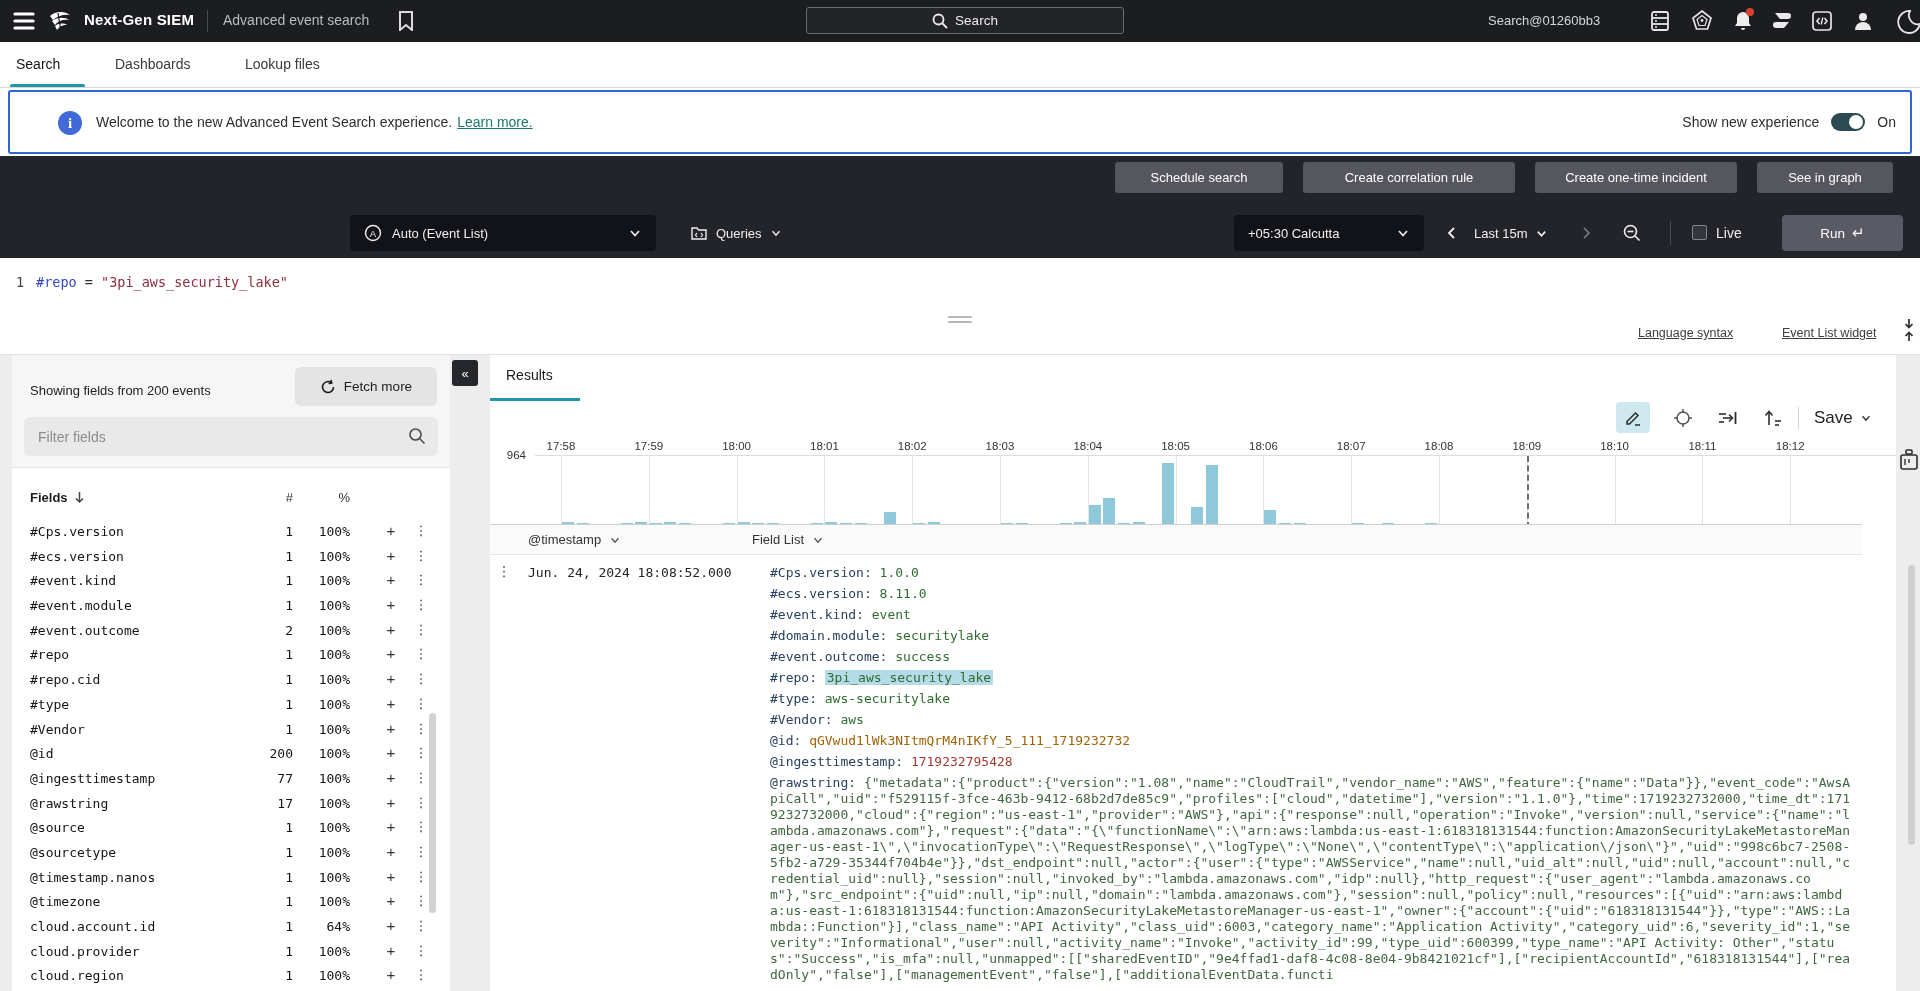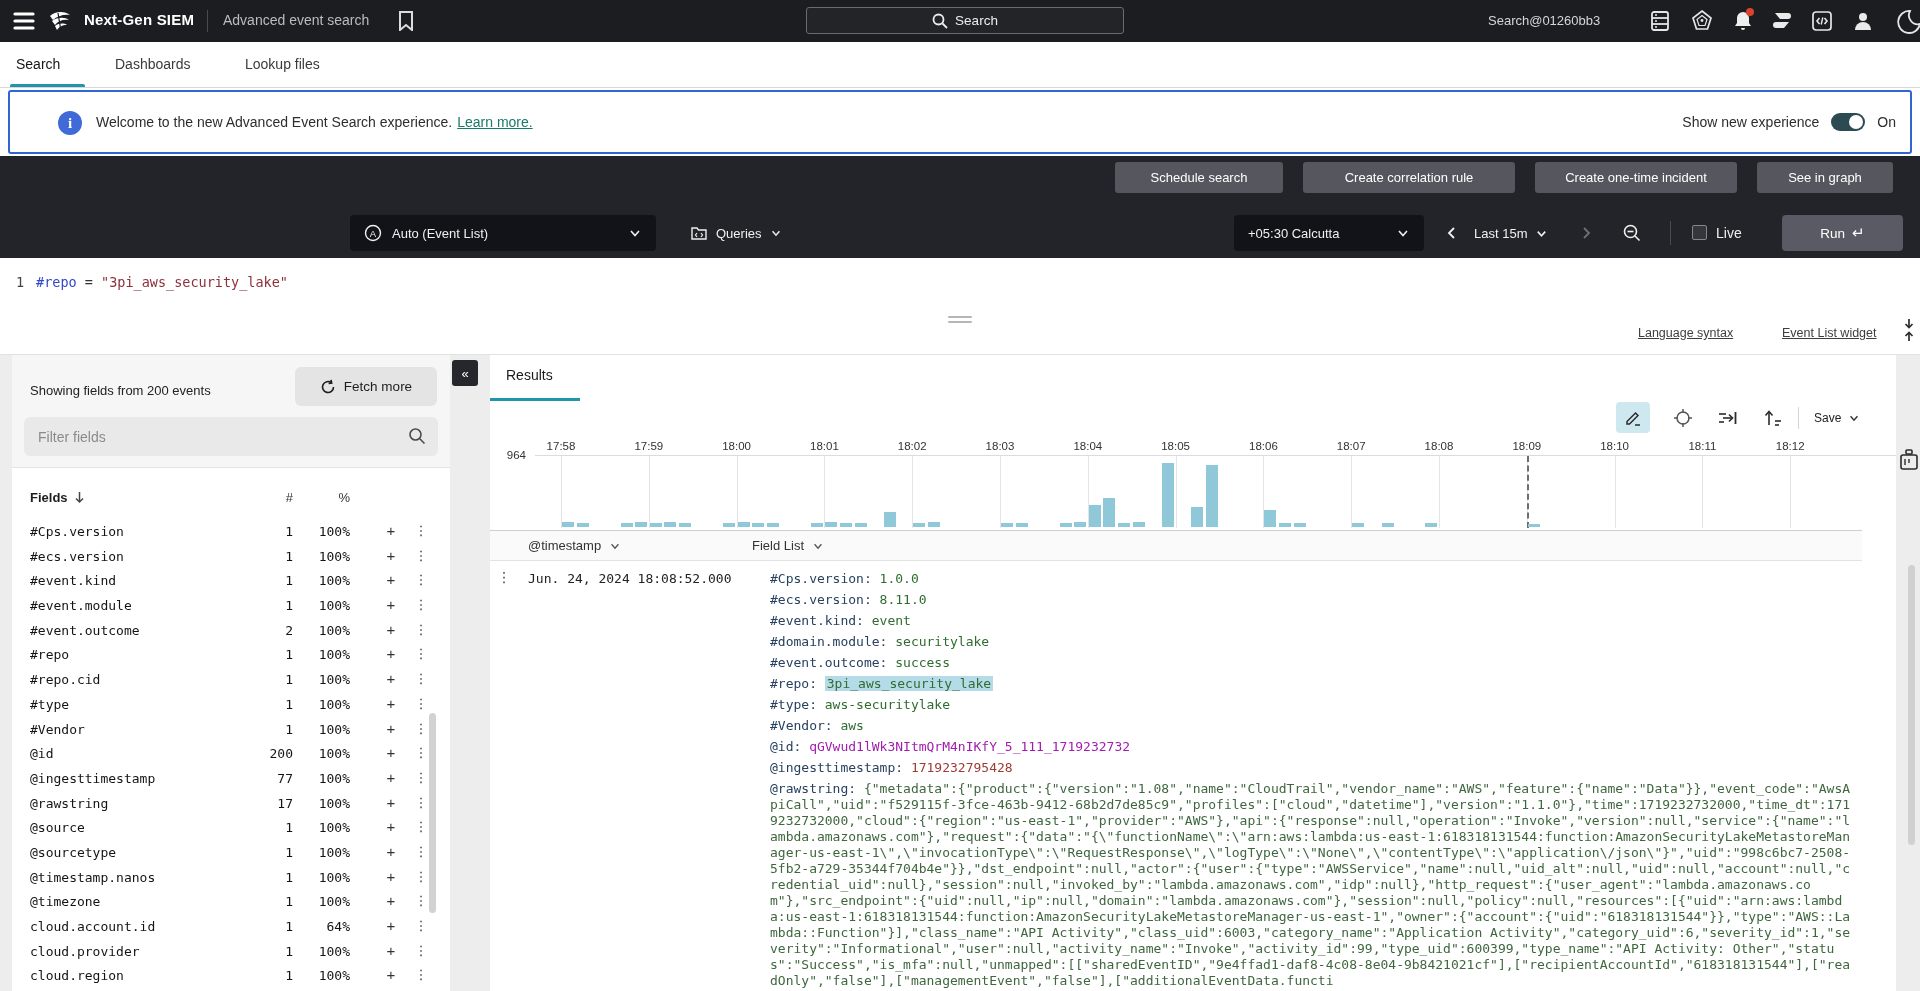--- a/index.html
+++ b/index.html
@@ -95,47 +95,47 @@
   #lp-scrollbar .thumb { width:7px; height:200px; background:#d2d2d2; border-radius:4px; }
   #collapse-left { position:absolute; left:452px; top:5px; width:26px; height:26px; background:#26272c; color:#fff; border:none; border-radius:3px; font-size:13px; cursor:pointer; }
 
   
   #results { position:absolute; left:490px; top:0; width:1406px; height:636px; background:#fff; }
   .res-tab { position:absolute; left:16px; top:12px; font-size:14px; color:#1b1b1b; cursor:pointer; }
   .res-underline { position:absolute; left:0; top:43px; width:90px; height:3px; background:#2196a8; }
   .ct-btn { position:absolute; width:34px; height:31px; background:transparent; border:none; border-radius:4px; cursor:pointer; display:flex; align-items:center; justify-content:center; }
   .ct-btn.active { background:#cde8ef; }
   .ct-div { position:absolute; left:1308px; top:52px; width:1px; height:22px; background:#d5d5d5; }
-  .save-btn { position:absolute; left:1324px; top:50px; height:26px; border:none; background:transparent; font-size:12px; color:#222; cursor:pointer; display:flex; align-items:center; gap:7px; font-family:inherit; }
+  .save-btn { position:absolute; left:1324px; top:50px; height:26px; border:none; background:transparent; font-size:17px; color:#222; cursor:pointer; display:flex; align-items:center; gap:7px; font-family:inherit; }
 
   
   .hist { position:absolute; left:0; top:85px; width:1406px; height:90px; }
   .hist .ymax { position:absolute; left:8px; top:9px; width:28px; text-align:right; font-size:11.5px; color:#333; }
   .hist .tick-label { position:absolute; top:0; width:60px; text-align:center; font-size:11.5px; color:#333; }
   .hist .plot { position:absolute; left:45px; top:15px; width:1361px; height:72px; border-top:1px solid #dcdcdc; }
   .plot .gridline { position:absolute; top:0; width:1px; height:72px; background:#e4e4e4; }
   .plot .bar { position:absolute; bottom:0; width:12px; background:#8fc8d8; cursor:pointer; }
   .plot .cursor { position:absolute; top:0; height:72px; width:0; border-left:2px dashed #6d6d6d; }
 
   
-  .ev-table { position:absolute; left:0; top:175px; width:1372px; height:461px; }
+  .ev-table { position:absolute; left:0; top:169px; width:1372px; height:461px; }
   .ev-header { position:absolute; left:0; top:0; width:100%; height:31px; background:#fafafa; border-top:1px solid #cfcfcf; border-bottom:1px solid #e3e3e3; }
   .col-div1 { position:absolute; left:23px; top:0; width:1px; height:461px; background:#ececec; }
   .col-div2 { position:absolute; left:250px; top:0; width:1px; height:461px; background:#ececec; }
   .ev-header .h1 { position:absolute; left:38px; top:7px; font-size:13px; color:#333; display:flex; gap:8px; align-items:center; cursor:pointer; }
   .ev-header .h2 { position:absolute; left:262px; top:7px; font-size:13px; color:#333; display:flex; gap:8px; align-items:center; cursor:pointer; }
   .ev-row { position:absolute; left:0; top:31px; width:100%; height:430px; background:#fff; }
   .ev-kebab { position:absolute; left:7px; top:8px; font-size:14px; color:#444; cursor:pointer; }
   .ev-ts { position:absolute; left:38px; top:10px; font-family:"DejaVu Sans Mono", monospace; font-size:13px; color:#232323; }
   .ev-fields { position:absolute; left:280px; top:7px; right:10px; font-family:"DejaVu Sans Mono", monospace; font-size:13px; }
   .ev-line { line-height:21px; white-space:nowrap; }
   .ev-key { color:#27415f; }
   .ev-val { color:#2f6c2f; }
   .ev-val.hl { background:#b5dbe9; padding:0 2px; }
-  .ev-val.plain { color:#a21caf;margin-top:40px; }
+  .ev-val.plain { color:#a16207;margin-top:40px; }
   .ev-val.num { color:#a03b35; }
   .ev-raw { line-height:16px; margin-top:3px; word-break:break-all; }
   .ev-rawval { color:#3f663f; }
 
   
   .rail-icon { position:absolute; cursor:pointer; }
   #res-scrollbar { position:absolute; left:1908px; top:565px; width:7px; height:420px; }
   #res-scrollbar .thumb { width:7px; height:280px; background:#d0d0d0; border-radius:4px; }
 </style>
 </head>

